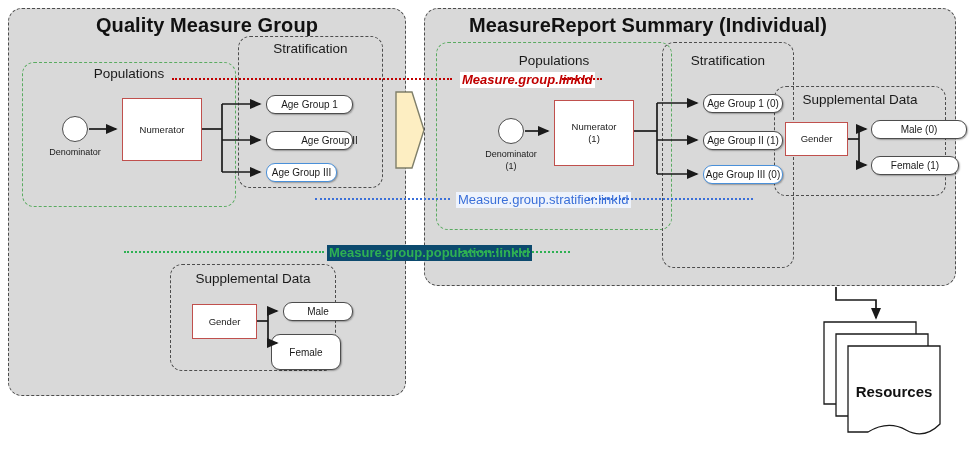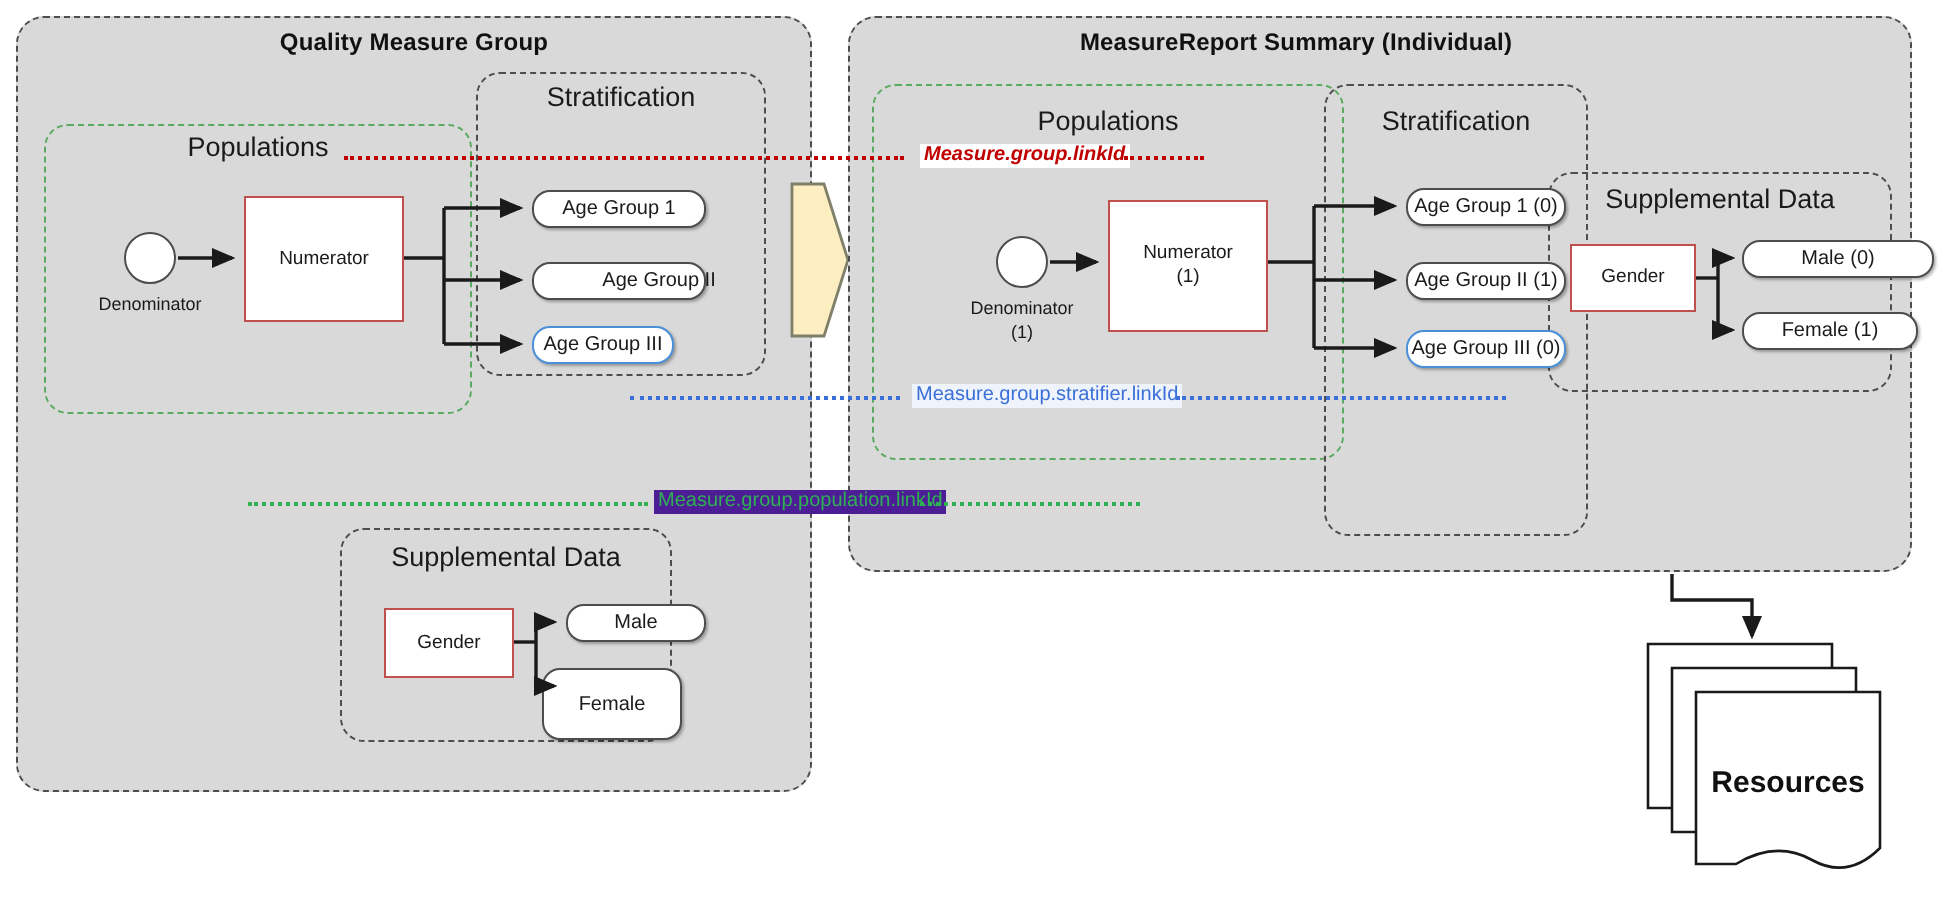--- a/index.html
+++ b/index.html
@@ -21,21 +21,21 @@
     background:#d9d9d9;
     border:1.6px dashed #4d4d4d;
     border-radius:14px;
     box-sizing:border-box;
   }
   .panel-title{
     position:absolute;
     width:100%;
     text-align:center;
     font-weight:bold;
-    font-size:12px;
+    font-size:20px;
     color:#111;
     letter-spacing:.1px;
   }
 
   
   .grp{
     position:absolute;
     box-sizing:border-box;
     border-radius:12px;
     background:transparent;
@@ -104,28 +104,28 @@
     position:absolute;
     height:0;
     border-top:2.6px dotted;
   }
   .dotline.red{border-color:#c00000;}
   .dotline.blue{border-color:#3a6fd8;}
   .dotline.green{border-color:#2eb053;}
 
   .dotlabel{
     position:absolute;
-    font-size:10px;
+    font-size:13px;
     padding:0 2px;
     white-space:nowrap;
     line-height:1.2;
   }
   .dotlabel.red{color:#c00000;background:#ffffff;font-style:italic;font-weight:bold;}
   .dotlabel.blue{color:#3a6fd8;background:#eef3fc;text-align:center;}
-  .dotlabel.green{color:#2eb053;background:#4c1d95;}
+  .dotlabel.green{color:#2eb053;background:#0c4a6e;font-weight:bold;}
 
   
   .chevron{position:absolute;}
 
   
   .resources-label{
     position:absolute;
     font-weight:bold;
     font-size:15px;
     color:#111;

